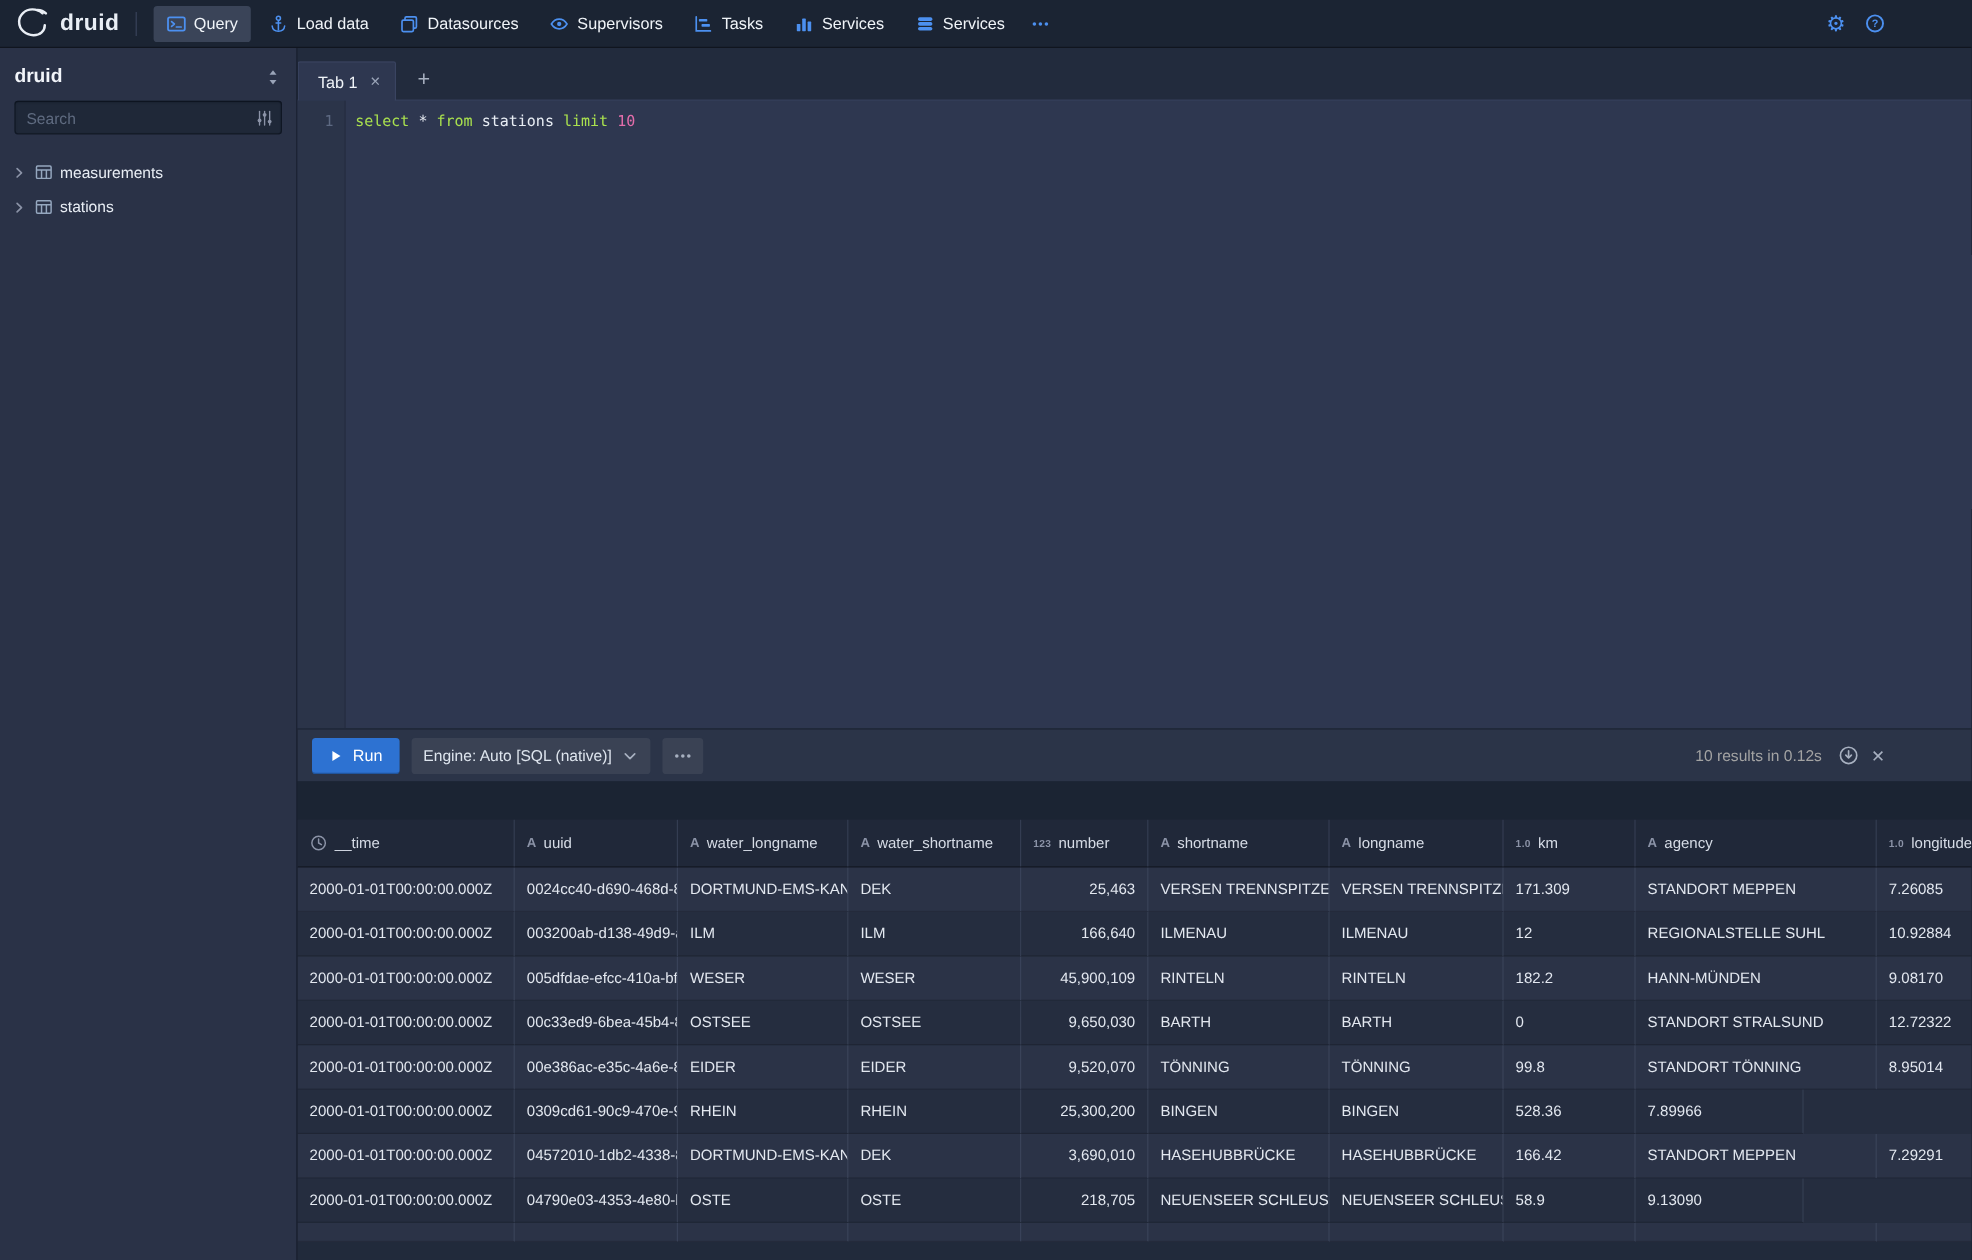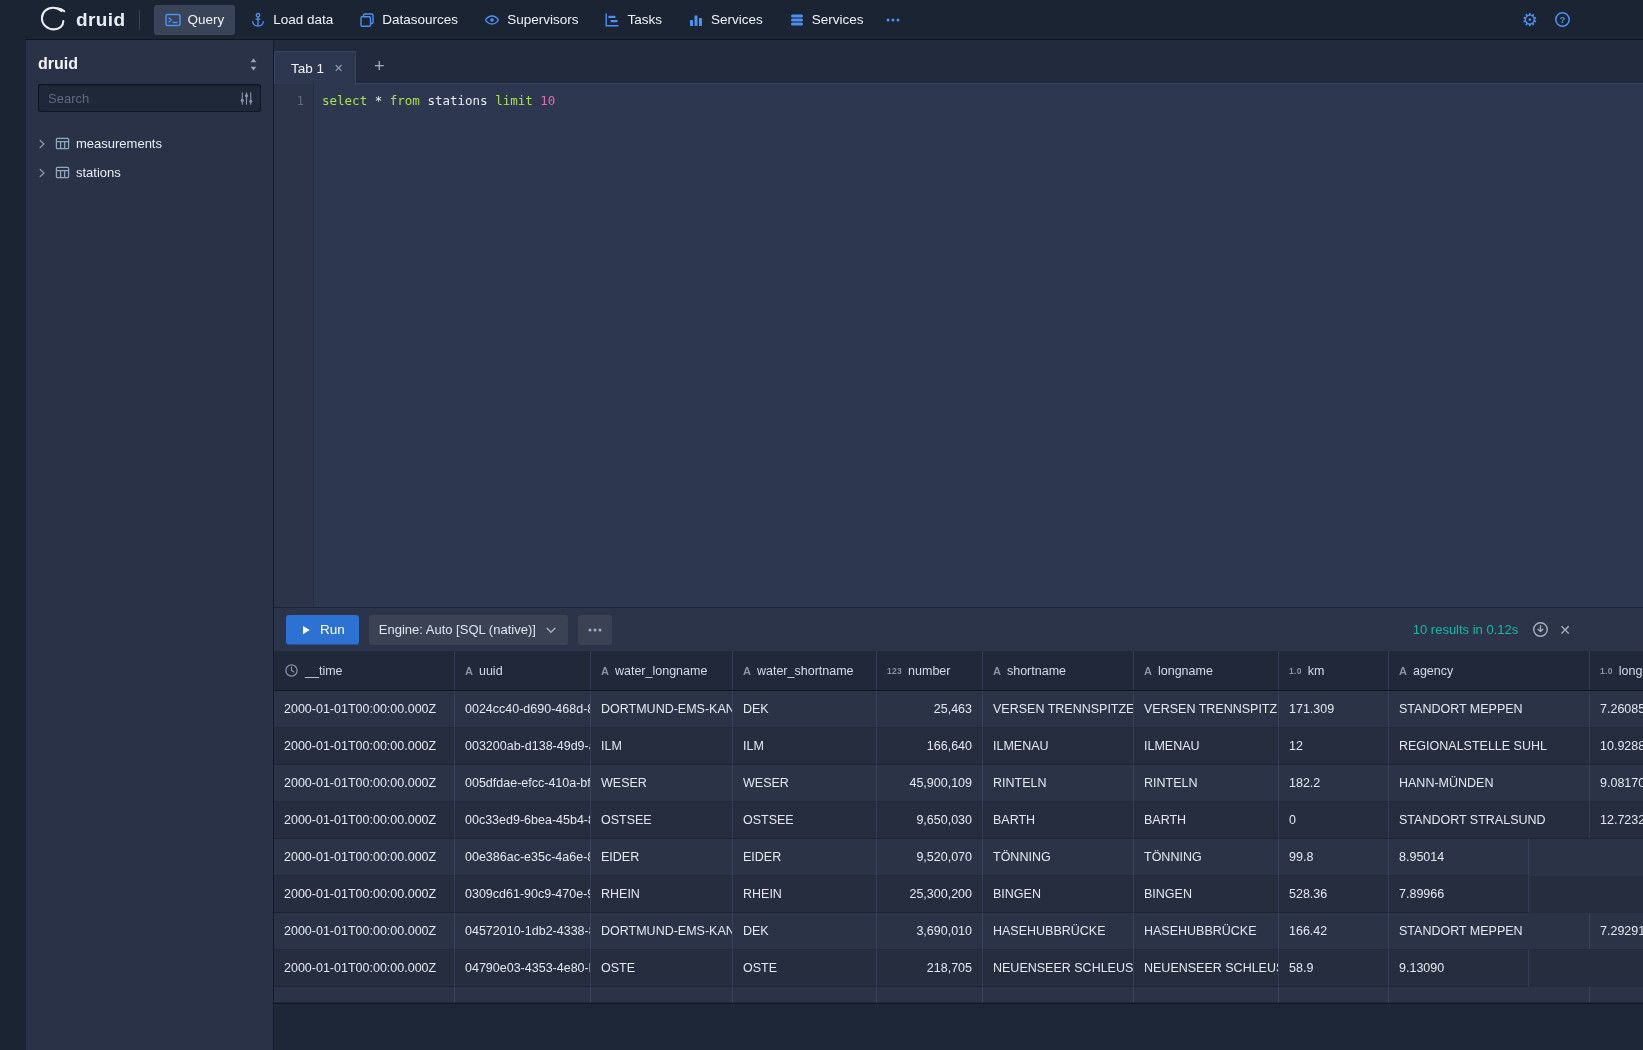--- a/index.html
+++ b/index.html
@@ -1,21 +1,21 @@
 <!DOCTYPE html>
 <html><head>
 <meta charset="utf-8">
 <style>
   * { margin:0; padding:0; box-sizing:border-box; }
   html,body { width:1643px; height:1050px; overflow:hidden; }
   body { background:#1b2433; font-family:"Liberation Sans",sans-serif; color:#edf1f7; }
   button { background:none; border:none; color:inherit; font:inherit; padding:0; cursor:pointer; display:flex; align-items:center; }
   svg { display:block; }
 
-  .app { width:1643px; height:1050px; display:flex; flex-direction:column;padding-left:26px; }
+  .app { width:1643px; height:1050px; display:flex; flex-direction:column; }
 
   
   .topbar { height:40px; flex:none; display:flex; align-items:center; padding-left:12px; background:#1b2433; border-bottom:1px solid #10151f; }
   .logo { width:30px; height:30px; margin-right:8px; }
   .brand-name { font-size:19px; font-weight:600; letter-spacing:.4px; color:#e9eef5; }
   .topbar-divider { width:1px; height:20px; background:#39425a; margin:0 14px 0 13px; }
   .nav { display:flex; align-items:center; gap:4px; }
   .nav-item { display:flex; align-items:center; gap:7px; height:30px; padding:0 11px; border-radius:3px; font-size:13.5px; color:#f0f4f8; }
   .nav-item.active { background:#3a4458; }
   .nicon { color:#4c90f0; display:flex; }
@@ -60,26 +60,26 @@
   .tok-number { color:#e26daa; }
 
   .runbar { height:44px; flex:none; background:#2b3448; border-top:1px solid #1d2535; display:flex; align-items:center; gap:10px; padding:0 72px 0 12px; }
   .run-btn { height:30px; background:#2d72d2; border-radius:3px; color:#fff; gap:8px; padding:0 14px; font-size:13.5px; box-shadow: inset 0 -1px 0 rgba(0,0,0,.25); }
   .run-btn .picon { display:flex; color:#fff; }
   .engine-btn { height:30px; background:#3a4254; border-radius:3px; color:#dee5ee; gap:8px; padding:0 10px; font-size:13px; }
   .engine-btn .caret { color:#a7b0c0; display:flex; }
   .more-btn { width:34px; height:30px; background:#3a4254; border-radius:3px; color:#a7b0c0; justify-content:center; }
   .more-btn span { display:flex; }
   .runbar-spacer { flex:1; }
-  .results-text { font-size:13px; color:#14b8a6; margin-right:4px; }
+  .results-text { font-size:13px; color:#a3a3a3; margin-right:4px; }
   .dl span, .xb span { display:flex; }
   .xb { font-size:14px; }
 
   
-  .results { flex:1; min-height:0; background:#212a3b; display:flex; flex-direction:column; overflow:hidden; }
+  .results { flex:1; min-height:0; background:#212a3b; display:flex; flex-direction:row; overflow:hidden;margin-top:32px; }
   #grid { flex:none; }
   .thead { display:flex; height:40px; background:#202839; border-bottom:1px solid #11161f; }
   .th { display:flex; align-items:center; gap:6px; padding:0 10px; font-size:12.5px; color:#d6dce6; border-right:1px solid #343d52; cursor:pointer; }
   .ticon { color:#8b93a7; display:flex; }
   .hA { font-size:11px; font-weight:700; color:#8b93a7; }
   .hN { font-size:8.5px; font-weight:700; color:#8b93a7; letter-spacing:.3px; }
   .tr { display:flex; height:37px; }
   .tr.odd { background:#2b3347; }
   .tr.even { background:#252d3f; }
   .tr.partial { height:16px; overflow:hidden; }
@@ -442,20 +442,21 @@
             </div>
             <div class="tr odd">
               <div class="td" style="flex: 0 0 181px;">2000-01-01T00:00:00.000Z</div>
               <div class="td" style="flex: 0 0 136px;">00e386ac-e35c-4a6e-80</div>
               <div class="td" style="flex: 0 0 142px;">EIDER</div>
               <div class="td" style="flex: 0 0 144px;">EIDER</div>
               <div class="td right" style="flex: 0 0 106px;">9,520,070</div>
               <div class="td" style="flex: 0 0 151px;">TÖNNING</div>
               <div class="td" style="flex: 0 0 145px;">TÖNNING</div>
               <div class="td" style="flex: 0 0 110px;">99.8</div>
+              <div class="td" style="flex: 0 0 201px;">STANDORT TÖNNING</div>
               <div class="td" style="flex: 0 0 140px;">8.95014</div>
             </div>
             <div class="tr even">
               <div class="td" style="flex: 0 0 181px;">2000-01-01T00:00:00.000Z</div>
               <div class="td" style="flex: 0 0 136px;">0309cd61-90c9-470e-99</div>
               <div class="td" style="flex: 0 0 142px;">RHEIN</div>
               <div class="td" style="flex: 0 0 144px;">RHEIN</div>
               <div class="td right" style="flex: 0 0 106px;">25,300,200</div>
               <div class="td" style="flex: 0 0 151px;">BINGEN</div>
               <div class="td" style="flex: 0 0 145px;">BINGEN</div>

